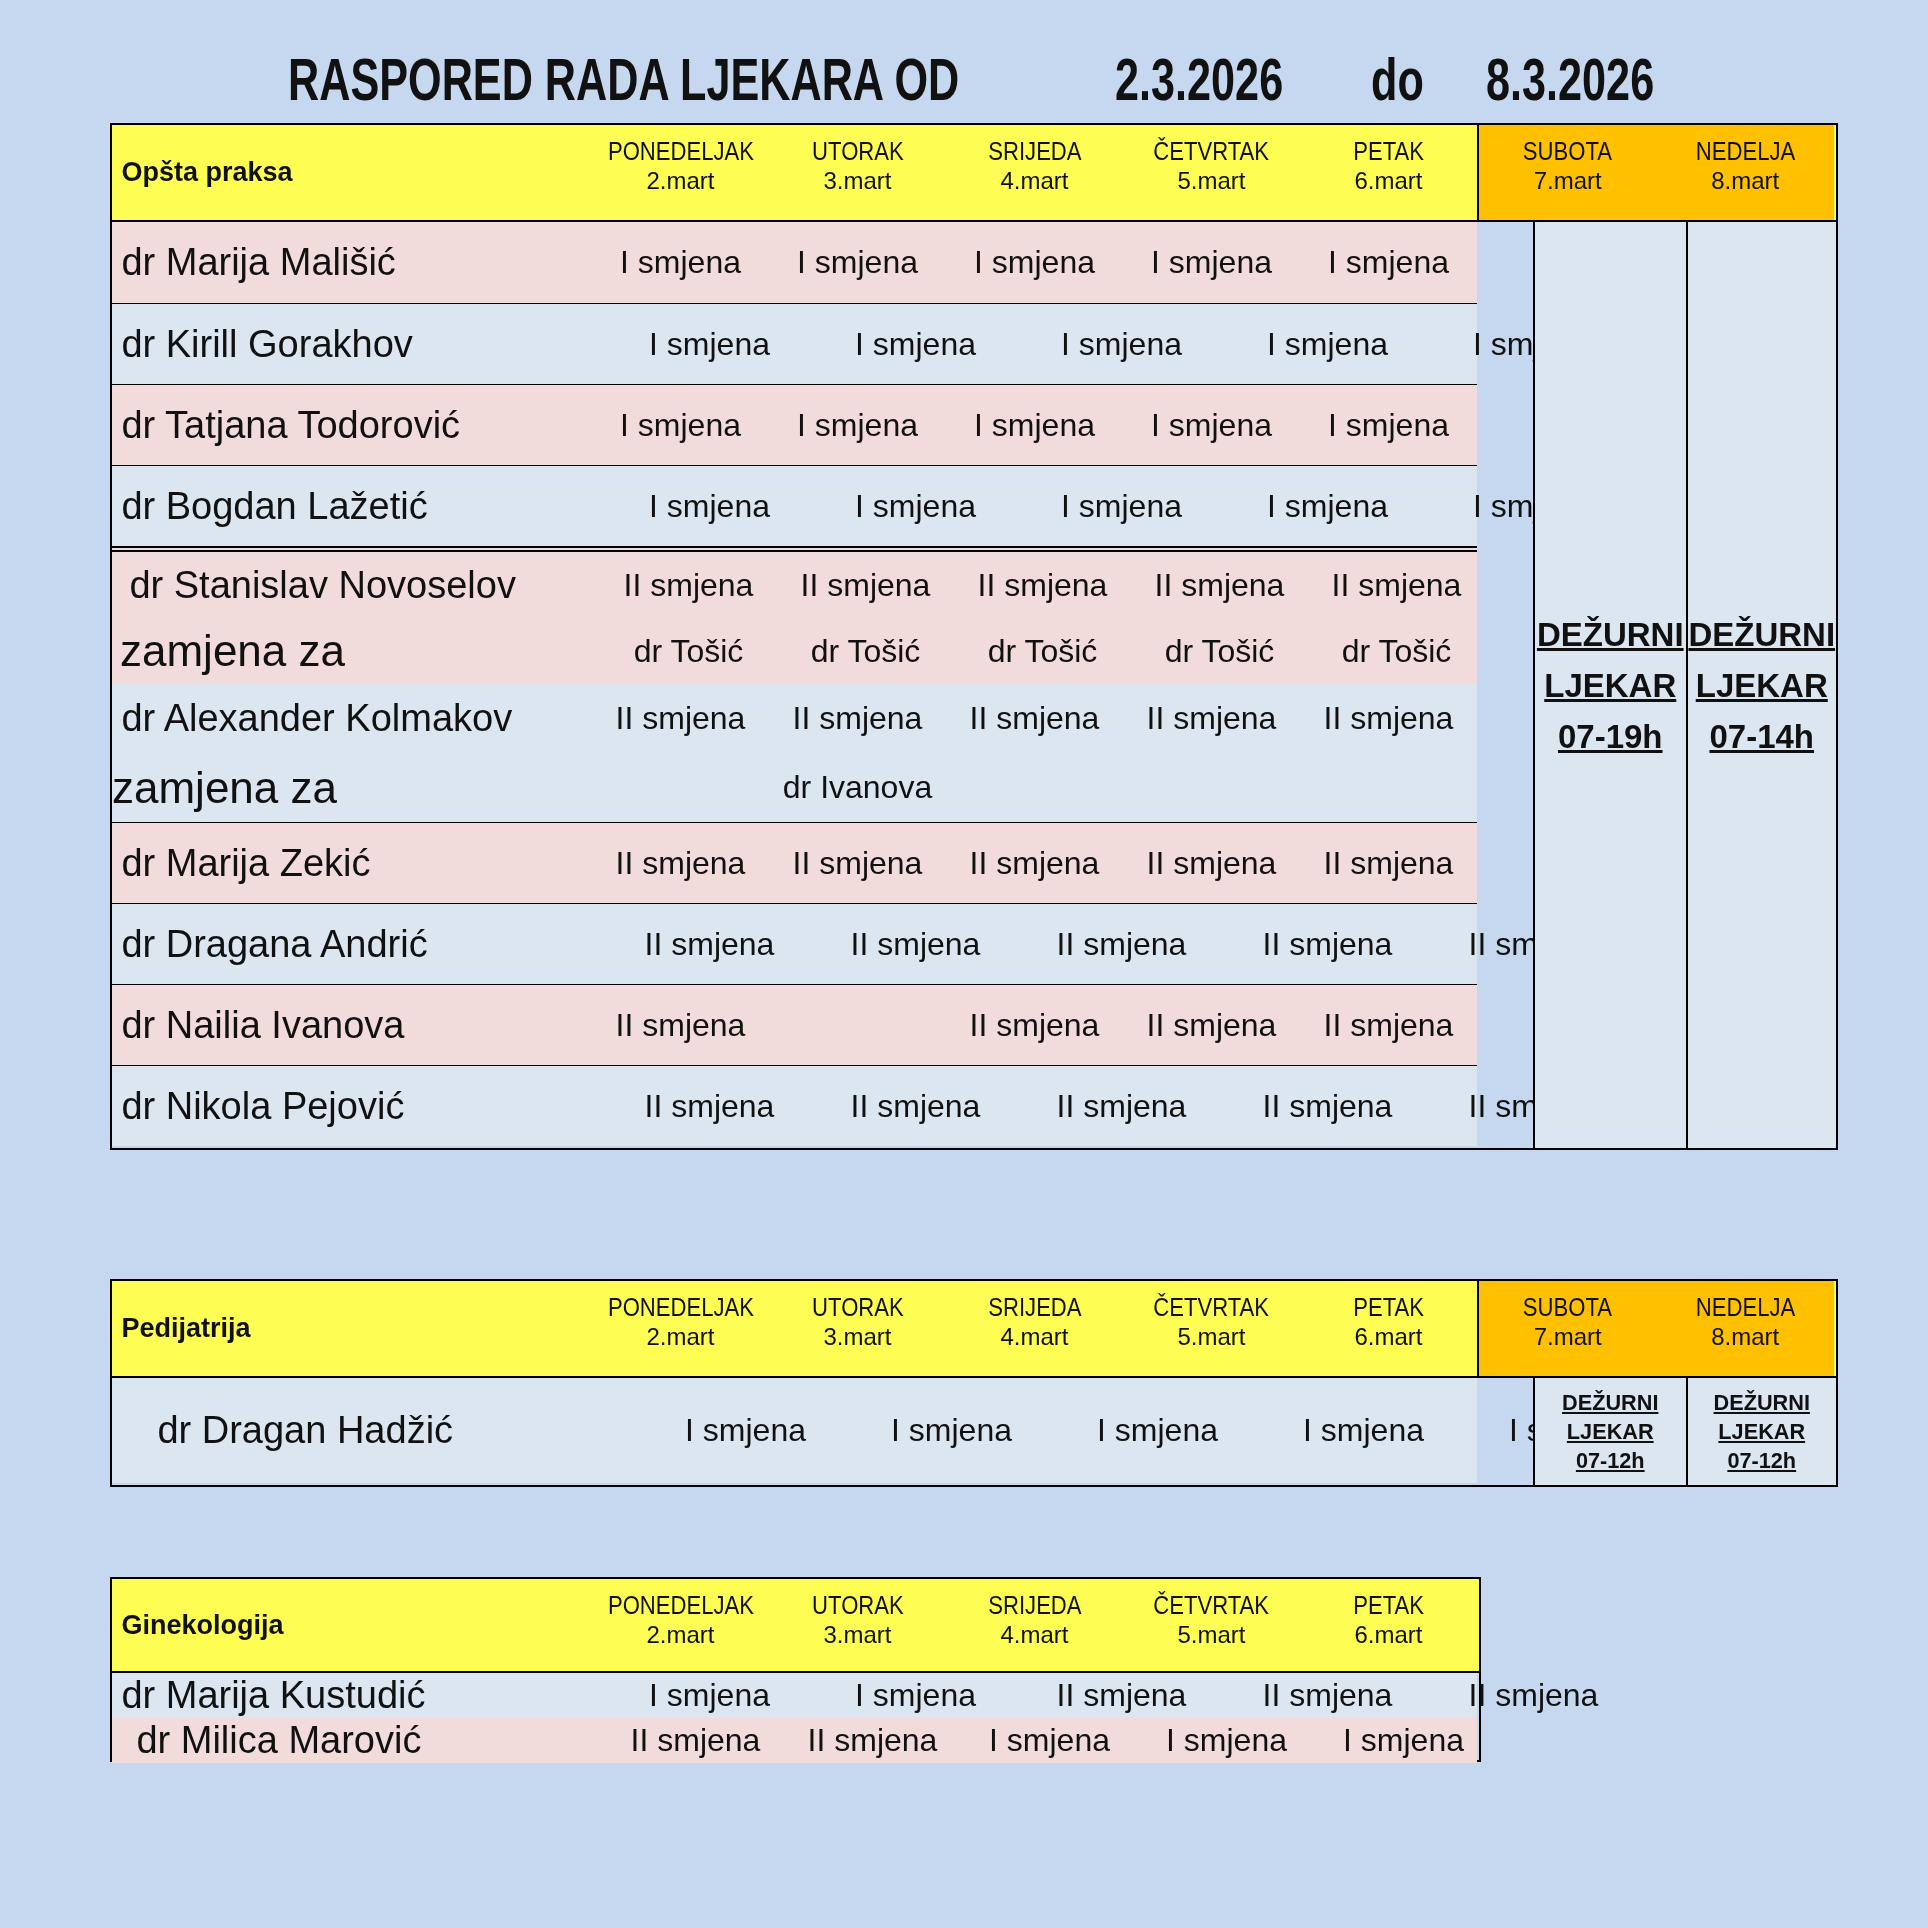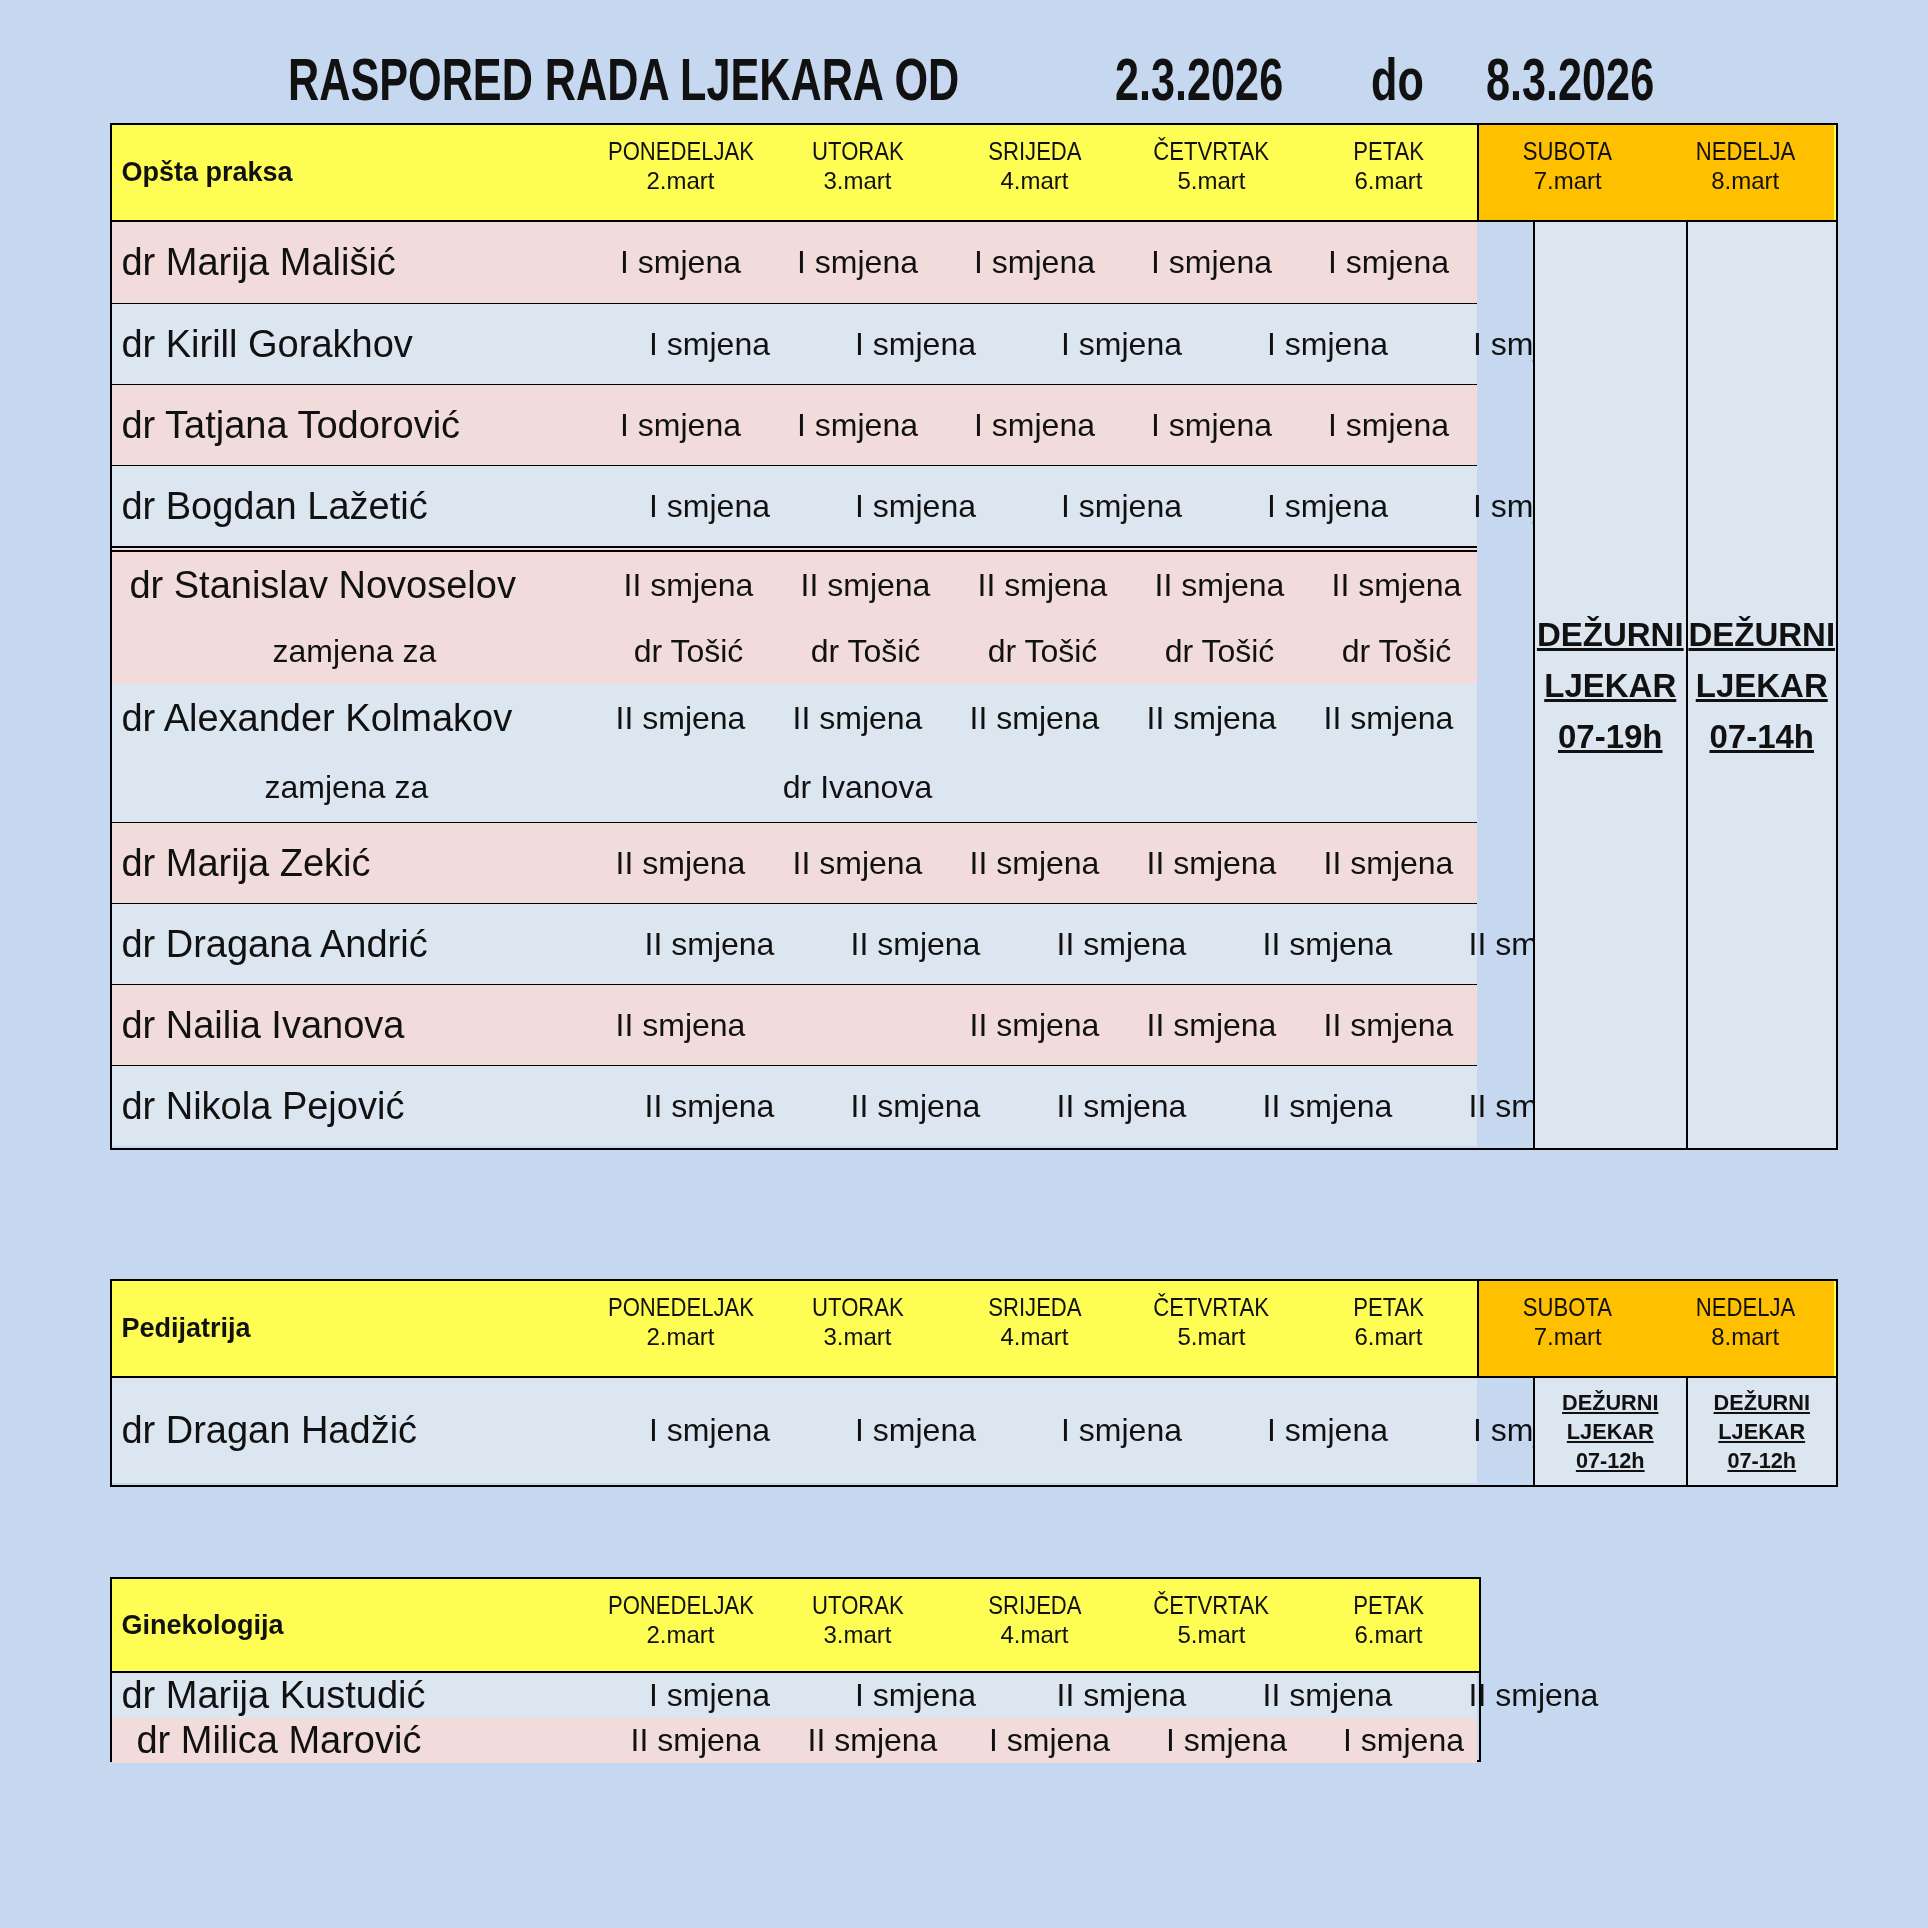--- a/index.html
+++ b/index.html
@@ -37,30 +37,30 @@
   
   .row{display:grid;grid-template-columns:480px repeat(5,177px);width:1365px;height:81px;
        align-items:center;}
   .row + .row, .row + .dbl, .dbl + .row{border-top:1.9px solid var(--line);}
   .dbl{display:block;width:1365px;height:138px;}
   .dbl .line{height:50%;display:grid;grid-template-columns:480px repeat(5,177px);align-items:center;}
   .dbltop{border-top:6.6px double var(--line) !important;padding-left:8px;}
   .pink{background:var(--row-pink);} .blue{background:var(--row-blue);gap:29px;}
   .name{font-size:38px;padding-left:9.4px;white-space:nowrap;overflow:visible;}
   .shift{font-size:32px;text-align:center;white-space:nowrap;}
-  .sublab{font-size:32px;text-align:center;padding-right:11.3px;}
+  .sublab{font-size:44px;text-align:left;padding-right:11.3px;}
 
   
   .wkbody{position:absolute;top:97px;right:0;bottom:0;width:303px;border-left:2.8px solid var(--line);
           background:var(--row-blue);display:grid;grid-template-columns:1fr 1fr;text-decoration:underline;}
   .wcell{display:flex;flex-direction:column;justify-content:center;align-items:center;
          font-weight:700;font-size:33px;line-height:51px;text-align:center;}
   .wcell + .wcell{border-left:2.8px solid var(--line);}
   .t2 .wcell{font-size:21.7px;line-height:29px;font-weight:700;}
-  .t2 .row{height:105px;}
+  .t2 .row{height:105px;padding-left:36px;}
   .t3 .row{height:45px;}
   .t3 .row + .row{border-top:0;padding-left:15px;}
 </style>
 </head>
 <body>
 
 <div class="canvas">
 
   <div class="titlebar">
     <span class="t main">RASPORED RADA LJEKARA OD</span>

